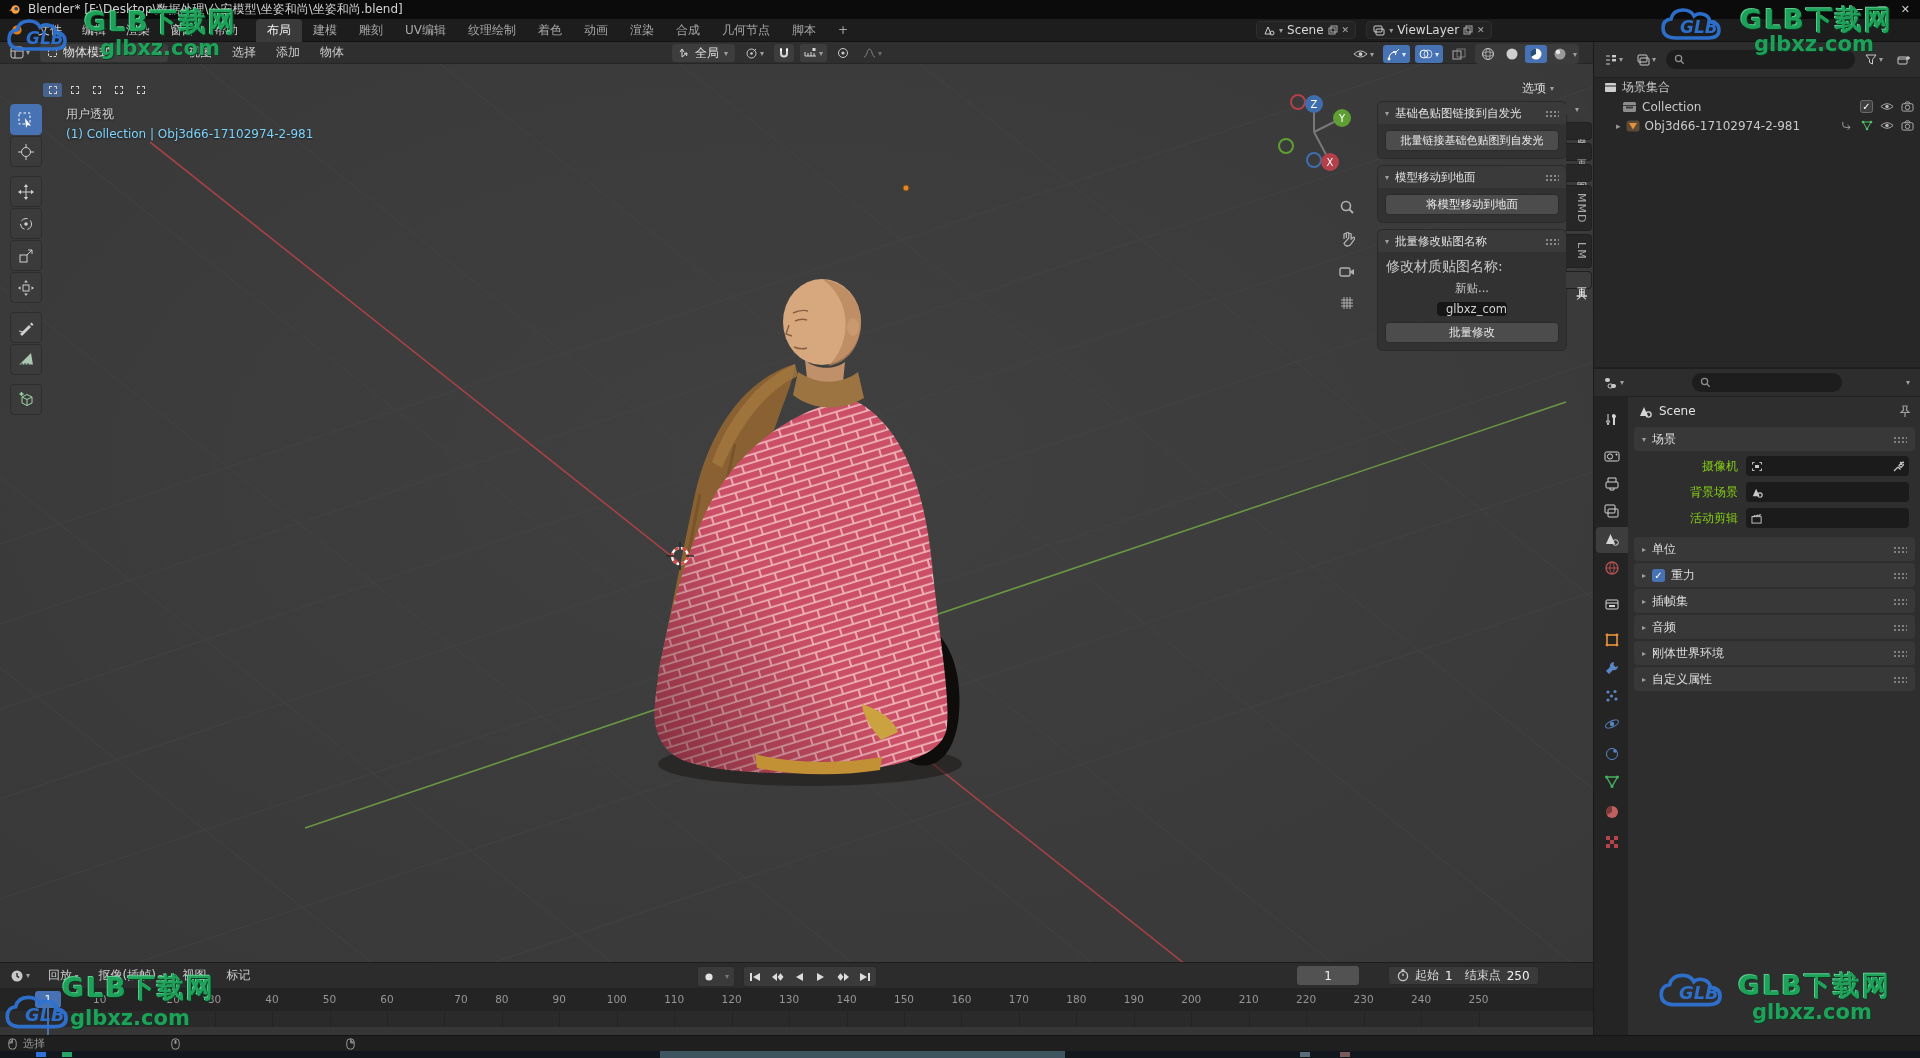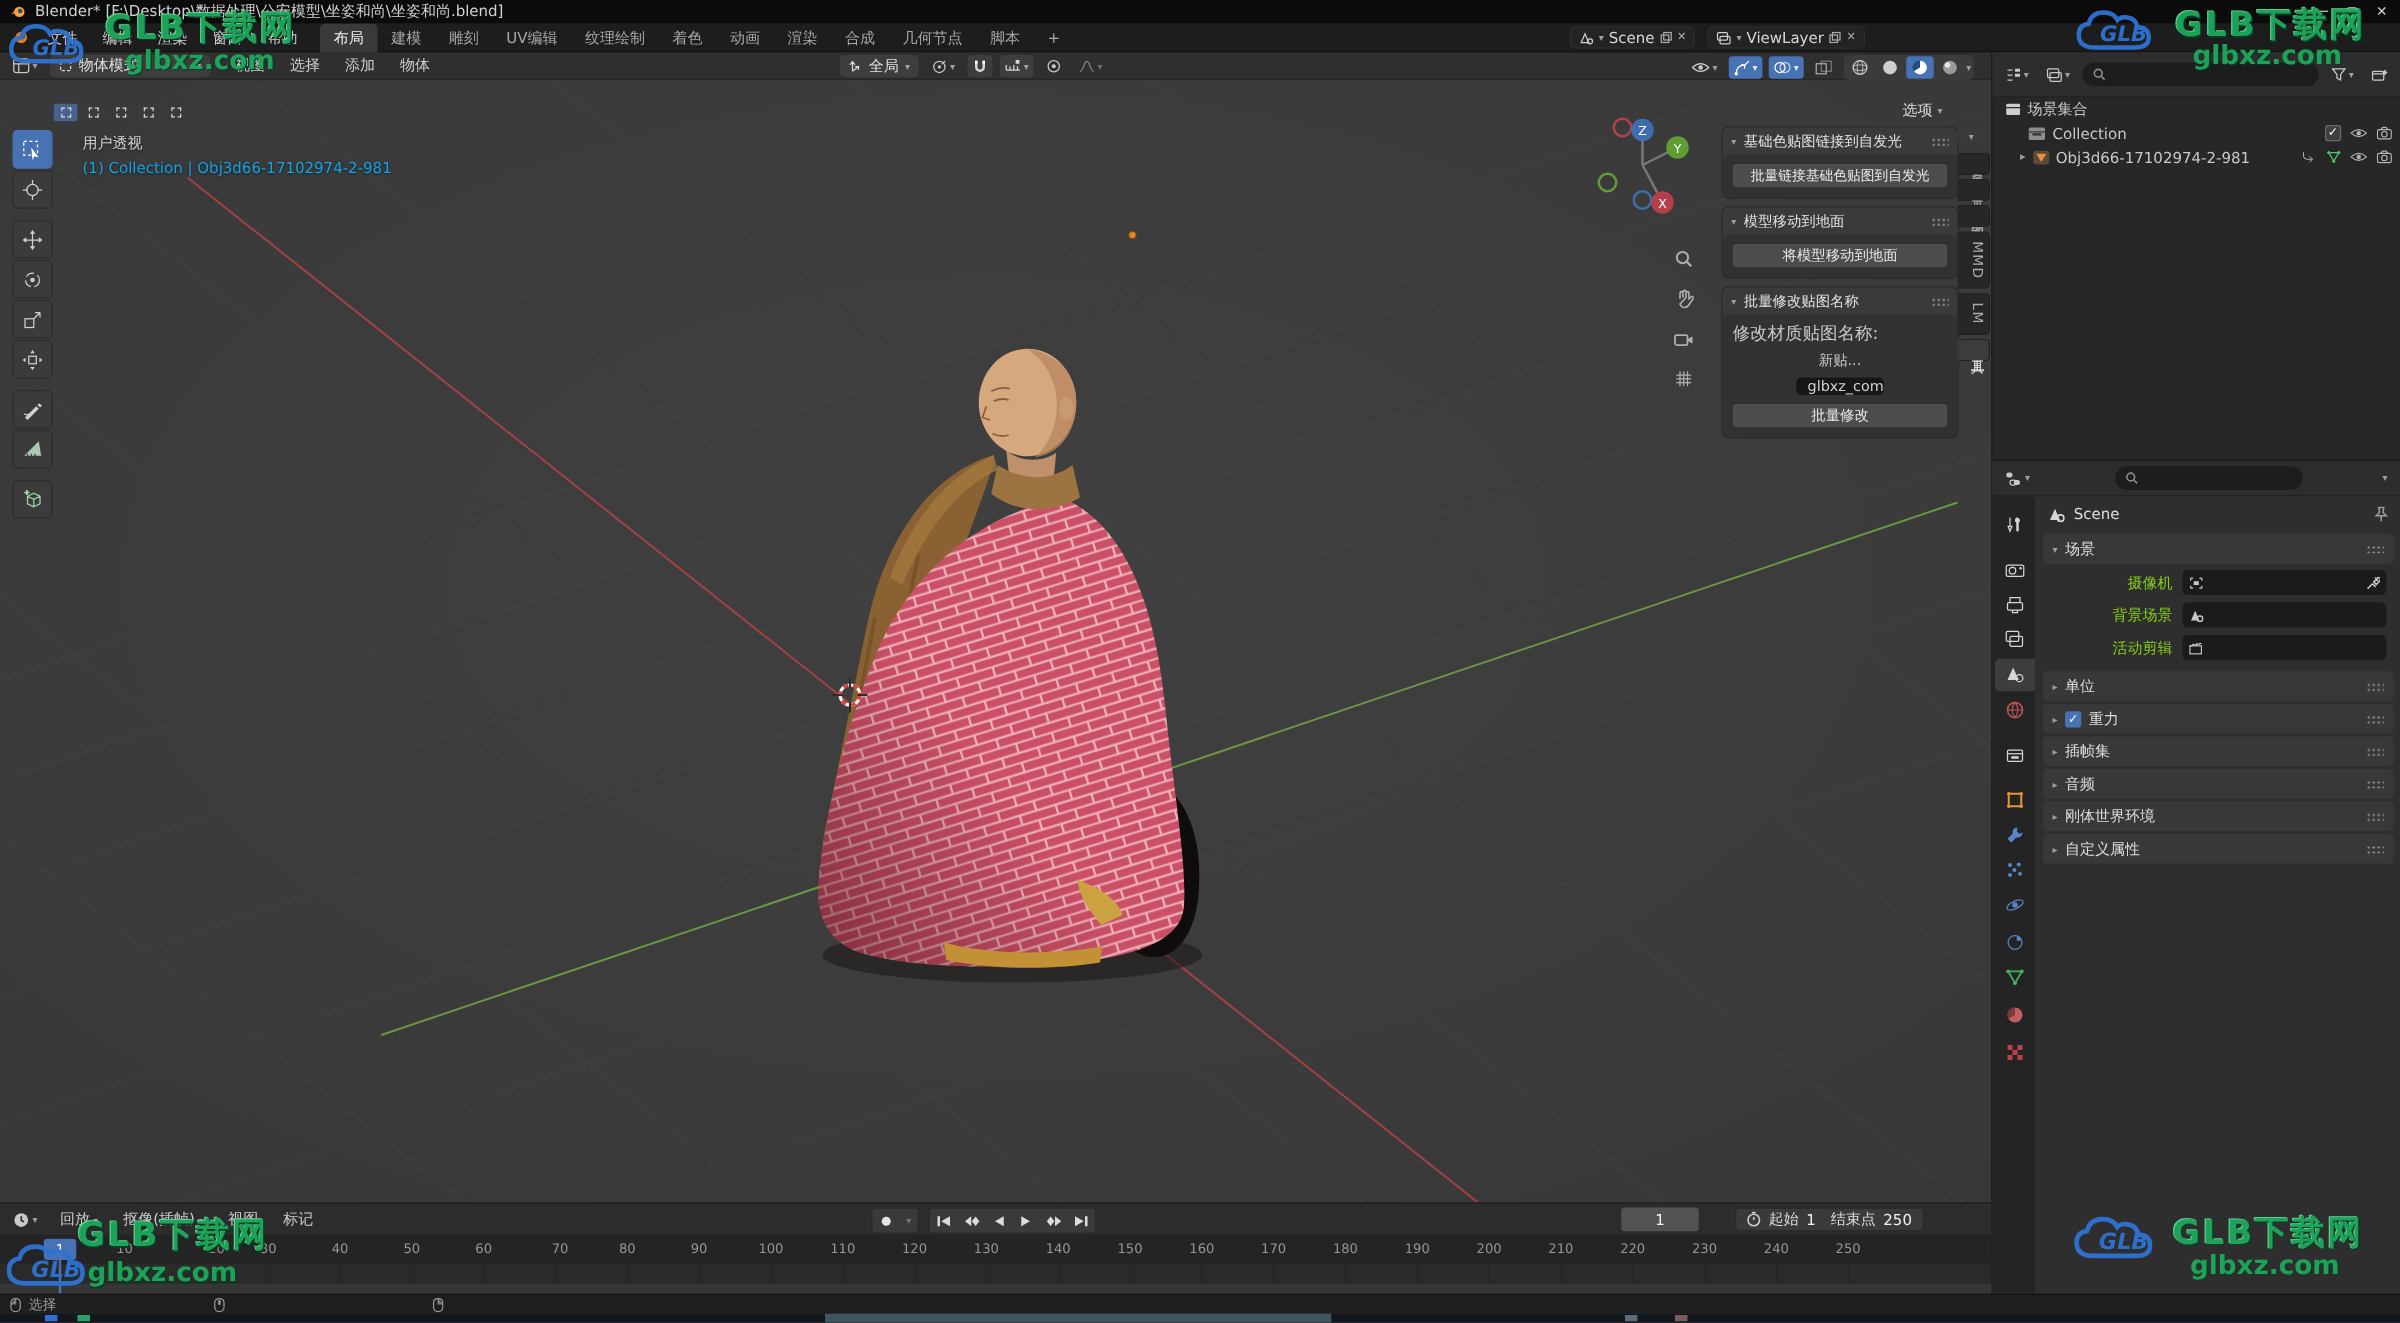--- a/index.html
+++ b/index.html
@@ -33,21 +33,21 @@
     padding:2px 7px; height:18px; color:#e0e0e0; }
   .chev { font-size:8px; color:#9f9f9f; }
   .hbtn { display:flex; align-items:center; gap:2px; padding:2px 4px; border-radius:3px; height:18px; }
   .hbtn.on { background:#4772b3; }
   #vp-center { position:absolute; left:672px; top:2px; display:flex; gap:6px; align-items:center; }
   #vp-right { position:absolute; right:14px; top:2px; display:flex; gap:5px; align-items:center; }
 
   
   #viewport { position:absolute; left:0; top:64px; width:1593px; height:898px; background:#3c3c3c; overflow:hidden; }
   #vp-info { position:absolute; left:66px; top:42px; color:#d2d2d2; text-shadow:0 1px 2px rgba(0,0,0,.55); }
-  #vp-info .l2 { color:#0ea5e9; margin-top:4px; }
+  #vp-info .l2 { color:#7dd3fc; margin-top:4px; }
 
   
   #toolbar { position:absolute; left:10px; top:40px; width:32px; display:flex; flex-direction:column; gap:1px; }
   .tool { width:32px; height:31px; background:#3b3b3b; border:1px solid #2d2d2d; border-radius:4px;
     display:flex; align-items:center; justify-content:center; }
   .tool.active { background:#4772b3; border-color:#4772b3; }
   .tool-gap { height:7px; }
   #select-opts { position:absolute; left:43px; top:19px; display:flex; gap:3px; }
   .sopt { width:19px; height:14px; border-radius:2px; background:#3a3a3a; display:flex; align-items:center; justify-content:center; }
   .sopt.on { background:#48628e; }
@@ -947,21 +947,21 @@
       <span style="color:#f0f0f0">250</span>
     </div>
   </div>
   <div id="tl-ruler">
       <span class="tick" style="left: 99.705px;">10</span>
       <span class="tick" style="left: 157.155px; margin-left: 16px;">20</span>
       <span class="tick" style="left: 214.605px;">30</span>
       <span class="tick" style="left: 272.055px;">40</span>
       <span class="tick" style="left: 329.505px;">50</span>
       <span class="tick" style="left: 386.955px;">60</span>
-      <span class="tick" style="left: 448px;">70</span>
+      <span class="tick" style="left: 461px;">70</span>
       <span class="tick" style="left: 501.855px;">80</span>
       <span class="tick" style="left: 559.305px;">90</span>
       <span class="tick" style="left: 616.755px;">100</span>
       <span class="tick" style="left: 674.205px;">110</span>
       <span class="tick" style="left: 731.655px;">120</span>
       <span class="tick" style="left: 789.105px;">130</span>
       <span class="tick" style="left: 846.555px;">140</span>
       <span class="tick" style="left: 904.005px;">150</span>
       <span class="tick" style="left: 961.455px;">160</span>
       <span class="tick" style="left: 1018.9px;">170</span>

